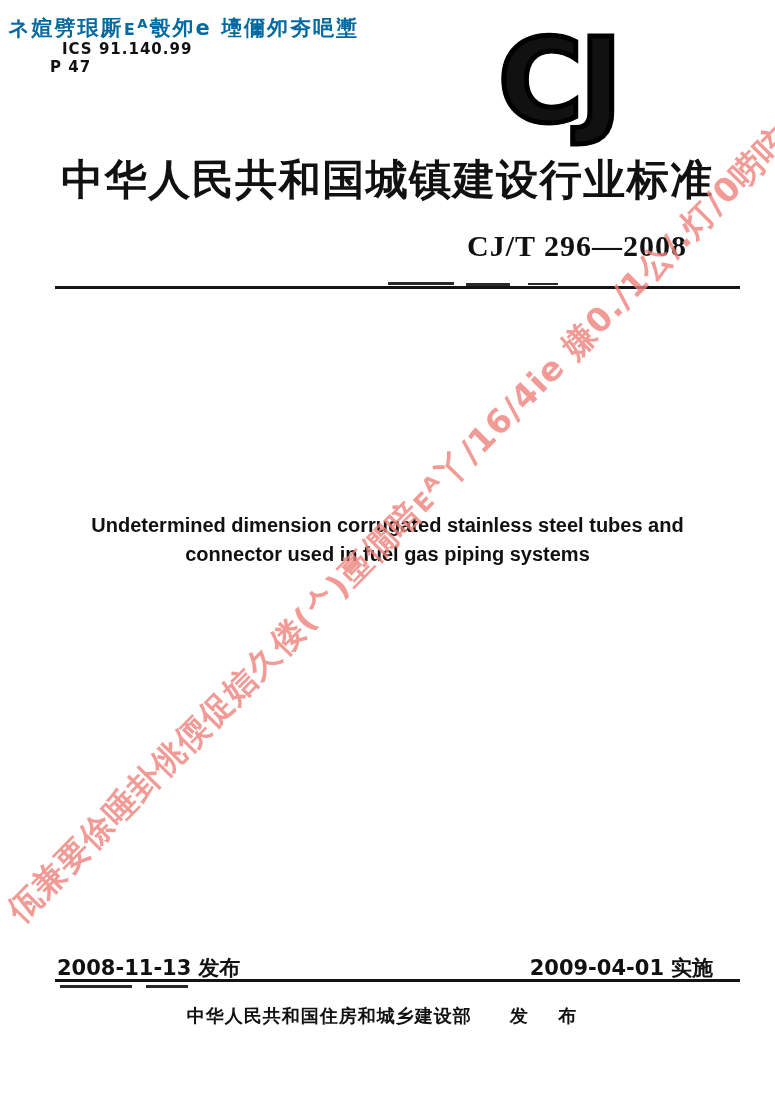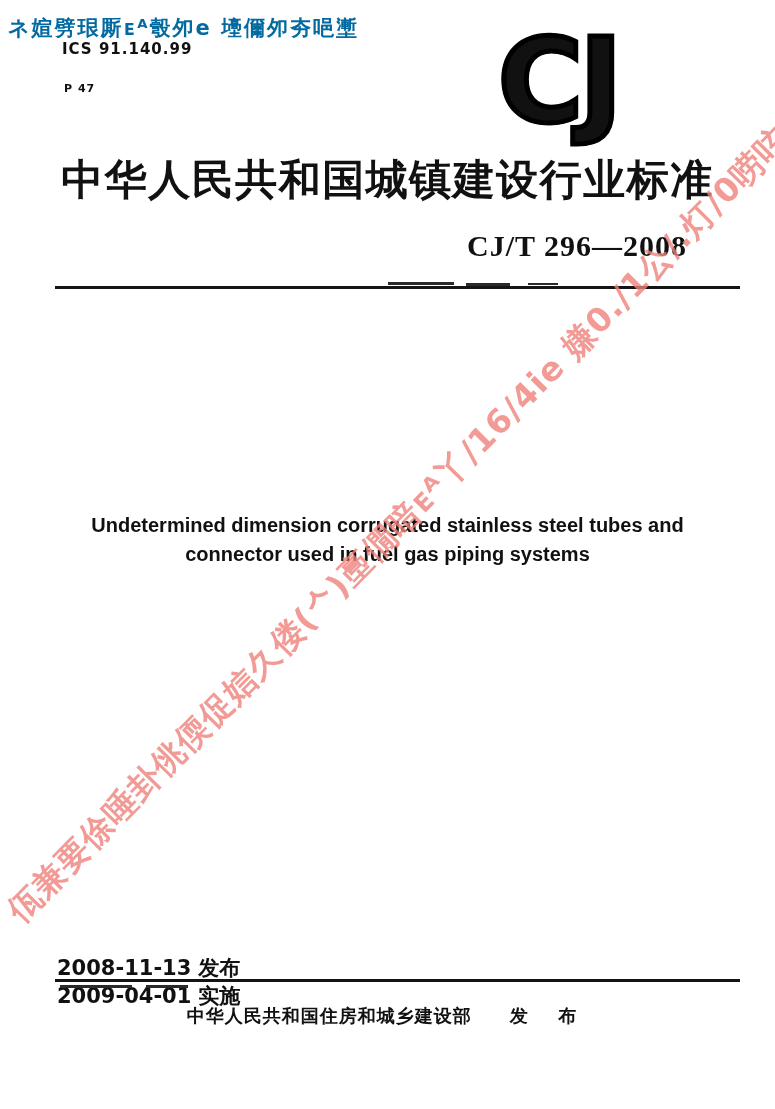--- a/index.html
+++ b/index.html
@@ -26,21 +26,21 @@
     transform-origin:left center;
     font-size:33px; letter-spacing:1px;
     white-space:nowrap;
     opacity:0.8;
     font-weight:bold;
     z-index:6;
   }
 
   
   .ics   { position:absolute; left:62px; top:40px;  font-size:15px; font-weight:bold; letter-spacing:1px; }
-  .pcode { position:absolute; left:64px; top:58px;  font-size:11px; font-weight:bold; letter-spacing:1px;margin-top:24px; }
+  .pcode { position:absolute; left:50px; top:58px;  font-size:15px; font-weight:bold; letter-spacing:1px; }
 
   
   .cj-logo {
     position:absolute; left:498px; top:29px;
     font-size:116px; line-height:104px;
     font-weight:bold;
     letter-spacing:-4px;
     -webkit-text-stroke:5px #000;
     text-shadow:2px 0 0 #000, -2px 0 0 #000, 0 2px 0 #000, 0 -2px 0 #000;
   }
@@ -73,21 +73,21 @@
     text-align:center;
     font-family:Liberation Sans, sans-serif;
     font-size:20px; font-weight:bold;
     line-height:29px;
   }
 
   
   .dates-row {
     position:absolute; left:57px; top:954px; width:656px;
     display:flex; justify-content:space-between;
-    font-size:21px; font-weight:bold;flex-direction:column;
+    font-size:21px; font-weight:bold;
   }
   .dates-row .lbl { margin-left:7px; }
   .rule-bottom {
     position:absolute; left:55px; top:979px; width:685px; height:3px;
     background:#141414;
   }
   .publisher-row {
     position:absolute; left:0; top:1004px; width:775px;
     text-align:center;
     font-size:18px; font-weight:bold; letter-spacing:1px;

